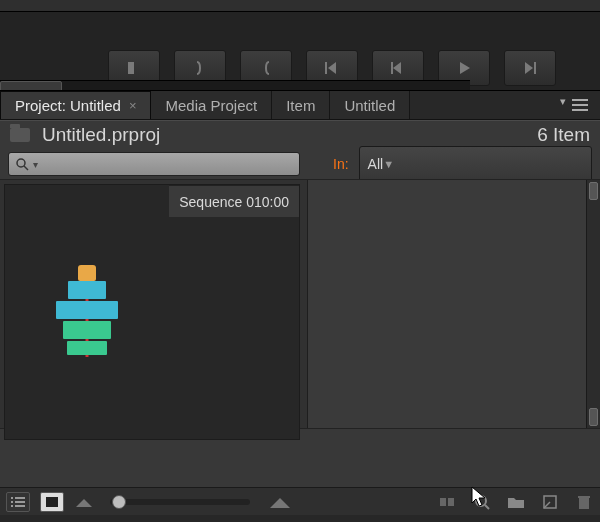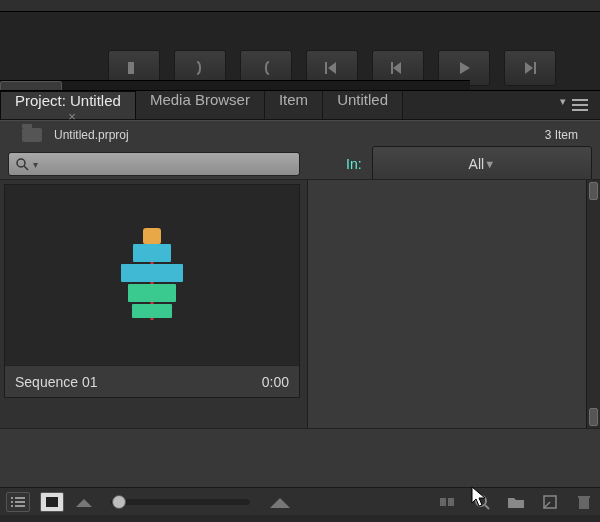--- a/index.html
+++ b/index.html
@@ -65,21 +65,20 @@
     position: relative;
   }
   .tab {
     padding: 0 14px;
     display:flex; align-items:center;
     color:#b0b0b0;
     border-right:1px solid #151515;
     font-size:15px;
     cursor:pointer;
     background:#2b2b2b;
-    flex-direction:column;
   }
   .tab.active {
     background:#383838;
     color:#e8e8e8;
     border:1px solid #0a0a0a;
     border-bottom:none;
     position:relative;
   }
   .tab .close {
     margin-left:8px; color:#888; font-size:13px;
@@ -94,24 +93,24 @@
   .panel-menu:before{content:"▾"; position:absolute; left:-12px; top:0; color:#aaa; font-size:11px;}
 
   
   .project-body {
     background: #383838;
     border-top:1px solid #4a4a4a;
   }
   .proj-title-row {
     height: 28px;
     display:flex; align-items:center;
-    padding: 0 22px;
+    padding: 0 10px;
     justify-content: space-between;
     color:#d6d6d6;
-    font-size:12px;
+    font-size:19px;
   }
   .proj-title-row .left { display:flex; align-items:center; gap:12px;}
   .bin-icon { width:20px; height:14px; display:inline-block; position:relative;}
   .bin-icon:before{content:""; position:absolute; inset:0; background:#555; border-radius:2px;}
   .bin-icon:after{content:""; position:absolute; left:0; top:-4px; width:10px; height:4px; background:#555; border-radius:1px 1px 0 0;}
 
   .search-row {
     height: 30px;
     display:flex; align-items:center;
     padding: 0 8px;
@@ -122,28 +121,28 @@
     height: 24px;
     background: linear-gradient(#a8a8a8,#8d8d8d);
     border: 1px solid #222;
     border-radius: 3px;
     display:flex; align-items:center;
     padding: 0 6px;
     gap:4px;
   }
   .search-box svg{flex:none;}
   .search-box .caret{color:#444; font-size:10px;}
-  .in-label { color:#5eead4; margin-left:36px;}
+  .in-label { color:#f97316; margin-left:23px;}
   .in-select {
     flex:1;
     height:36px;
     background: linear-gradient(#454545,#363636);
     border:1px solid #1a1a1a;
     border-radius:3px;
-    display:flex; align-items:center; justify-content:center;
+    display:flex; align-items:center; justify-content:flex-start;
     padding:0 8px;
     color:#d8d8d8;
     cursor:pointer;
   }
   .in-select .dd{color:#999; font-size:11px;}
 
   .content-area {
     display:flex;
     height: 250px;
     border-top:1px solid #222;
@@ -164,24 +163,24 @@
   }
   .vscroll{
     position:absolute; right:0; top:0; bottom:0; width:14px;
     background:#2c2c2c; border-left:1px solid #1a1a1a;
   }
   .vscroll .thumb{position:absolute; left:2px; right:2px; top:2px; height:18px; background:#555; border:1px solid #6e6e6e; border-radius:2px;}
   .vscroll .thumb.bot{top:auto; bottom:2px;}
 
   .clip {
     width: 296px;
-    height: 214px;
+    height: 256px;
     background:#272727;
     border:1px solid #1c1c1c;
-    display:flex; flex-direction:column;
+    display:flex; 
   }
   .clip-preview{
     flex:1;
     display:flex; align-items:center; justify-content:center;
   }
   .seq-icon{ position:relative; width:80px; height:90px;}
   .bar{position:absolute; left:50%; transform:translateX(-50%); height:18px; border-radius:1px;}
   .bar.b1{top:14px; width:38px; background:#3fb9d4;}
   .bar.b2{top:34px; width:62px; background:#3fb9d4;}
   .bar.b3{top:54px; width:48px; background:#3ac98f;}
@@ -280,42 +279,42 @@
   </div>
   <div class="monitor-scroll"></div>
 </div>
 
 <div class="panel-header">
   <div class="tab active">
     <span>Project: Untitled</span>
     <span class="close">×</span>
   </div>
   <div class="tab">
-    <span>Media Browser</span>
+    <span>Media Project</span>
   </div>
   <div class="tab">
     <span>Item</span>
   </div>
   <div class="tab">
     <span>Untitled</span>
   </div>
   <div class="panel-menu">
     <span></span>
       <span></span>
       <span></span>
   </div>
 </div>
 
 <div class="project-body">
   <div class="proj-title-row">
     <div class="left">
       <span class="bin-icon"></span>
       <span>Untitled.prproj</span>
     </div>
-    <span>3 Item</span>
+    <span>6 Item</span>
   </div>
 
   <div class="search-row">
     <div class="search-box">
       <svg width="14" height="14" viewBox="0 0 14 14">
         <circle cx="6" cy="6" r="4" stroke="#333" stroke-width="1.5" fill="none"></circle>
         <line x1="9" y1="9" x2="13" y2="13" stroke="#333" stroke-width="1.5"></line>
       </svg>
       <span class="caret">▾</span>
       <input type="text" style="background: transparent; border: none; outline: none; flex: 1 1 0%;" placeholder="">

